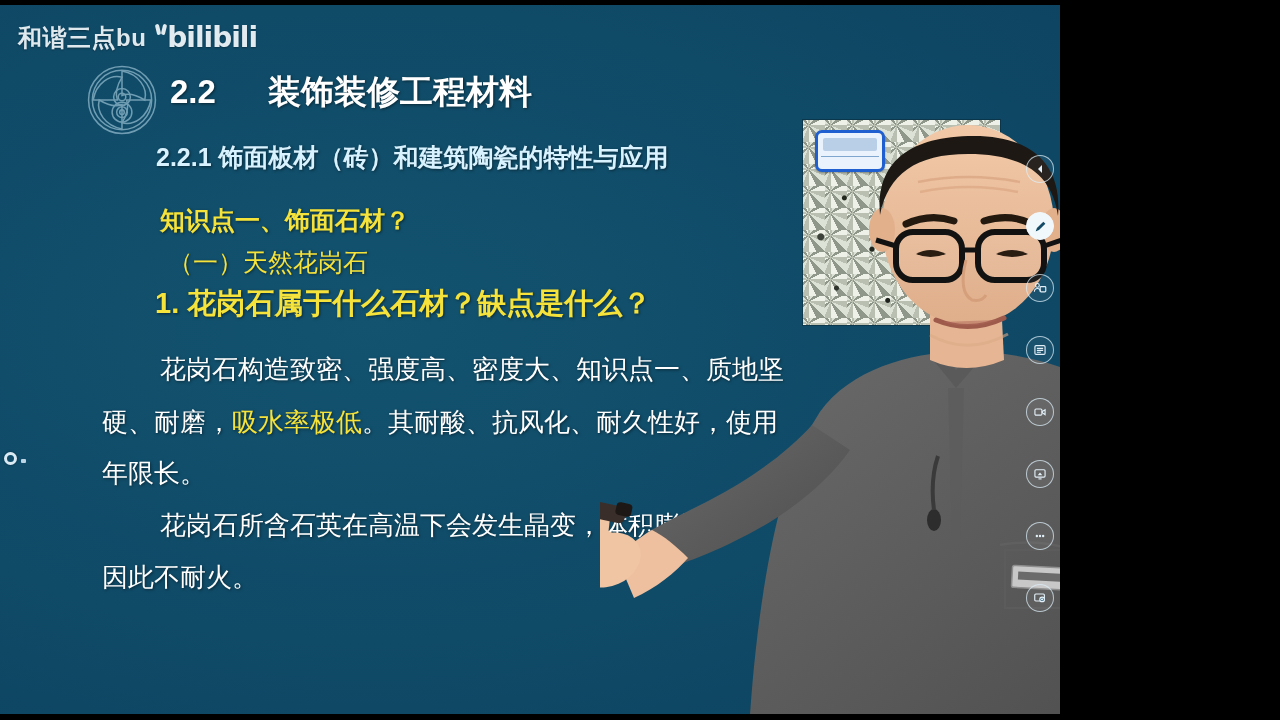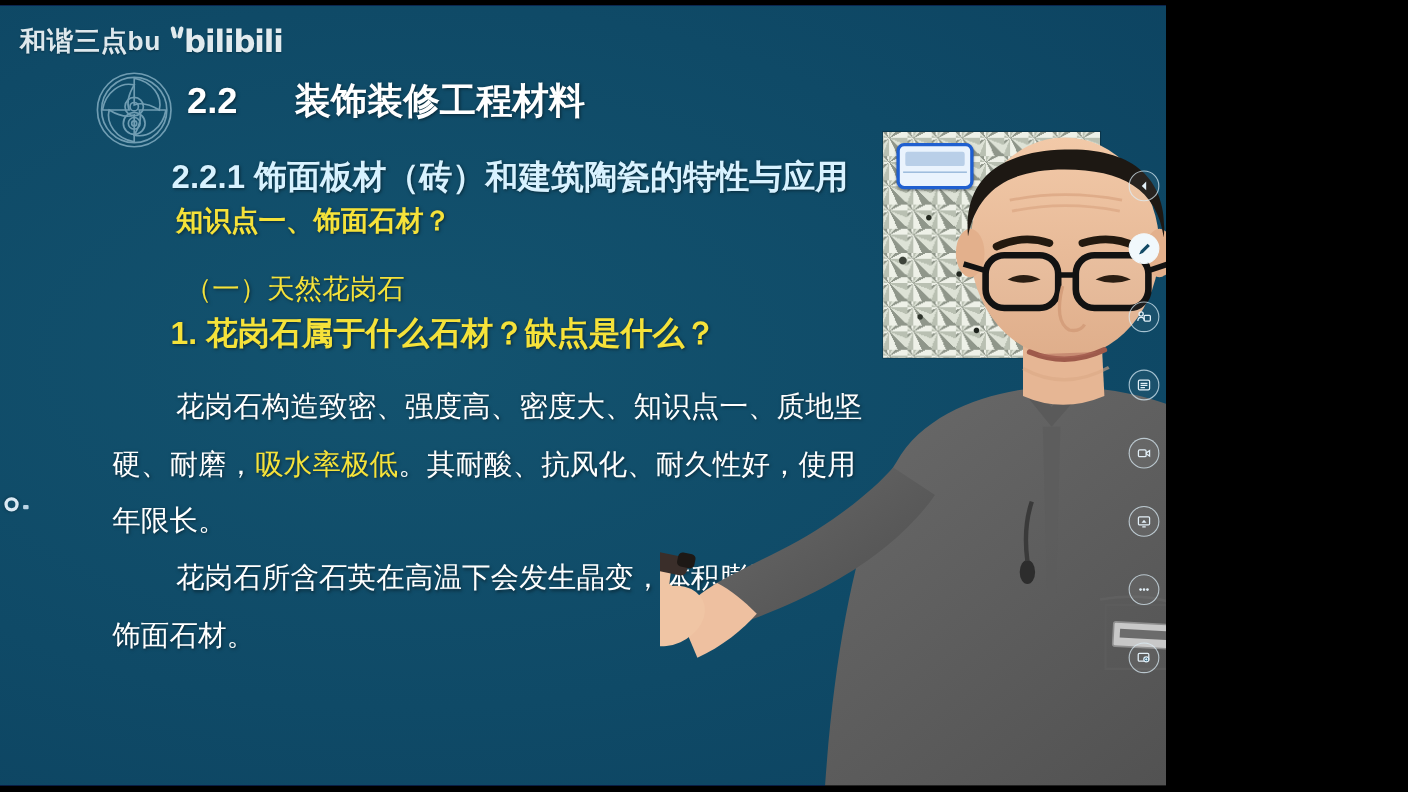--- a/index.html
+++ b/index.html
@@ -62,26 +62,26 @@
 
   .title-row {
     position:absolute; left:170px; top:70px;
     display:flex; align-items:baseline; gap:52px;
     color:#ffffff; font-size:33px; font-weight:700;
     text-shadow:1px 1px 3px rgba(0,0,0,.5);
     white-space:nowrap;
   }
   .subtitle {
     position:absolute; left:156px; top:141px;
-    color:#d8f2ff; font-size:30px; font-weight:600;
+    color:#d8f2ff; font-size:25px; font-weight:600;
     white-space:nowrap;
     text-shadow:1px 1px 3px rgba(0,0,0,.5);
   }
   .y1 {
-    position:absolute; left:160px; top:184px;
+    position:absolute; left:160px; top:204px;
     color:#f5e23a; font-size:25px; font-weight:700;
     white-space:nowrap; text-shadow:1px 1px 3px rgba(0,0,0,.5);
   }
   .y2 {
     position:absolute; left:168px; top:246px;
     color:#f5e23a; font-size:25px; font-weight:400;
     white-space:nowrap; text-shadow:1px 1px 3px rgba(0,0,0,.5);
   }
   .y3 {
     position:absolute; left:155px; top:284px;
@@ -222,21 +222,21 @@
     </div>
     <div class="subtitle">2.2.1  饰面板材（砖）和建筑陶瓷的特性与应用</div>
     <div class="y1">知识点一、饰面石材？</div>
     <div class="y2">（一）天然花岗石</div>
     <div class="y3">1. 花岗石属于什么石材？缺点是什么？</div>
 
     <div class="body-p bp1">花岗石构造致密、强度高、密度大、知识点一、质地坚</div>
     <div class="body-p bp2"><span>硬、耐磨，</span><span class="hl">吸水率极低</span><span>。其耐酸、抗风化、耐久性好，使用</span></div>
     <div class="body-p bp3">年限长。</div>
     <div class="body-p bp4">花岗石所含石英在高温下会发生晶变，体积膨胀，</div>
-    <div class="body-p bp5">饰面石材。</div>
+    <div class="body-p bp5">因此不耐火。</div>
   </div>
 
   <svg class="presenter" viewBox="0 0 680 595">
     <defs>
       <linearGradient id="shirt" x1="0" y1="0" x2="1" y2="1">
         <stop offset="0" stop-color="#6a6a6a"></stop>
         <stop offset="1" stop-color="#4d4d4d"></stop>
       </linearGradient>
       <linearGradient id="skin" x1="0" y1="0" x2="0" y2="1">
         <stop offset="0" stop-color="#f2c9a8"></stop>

